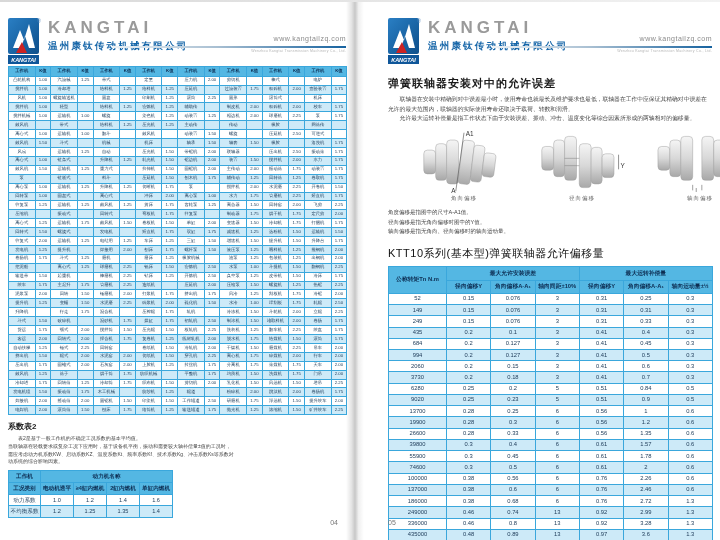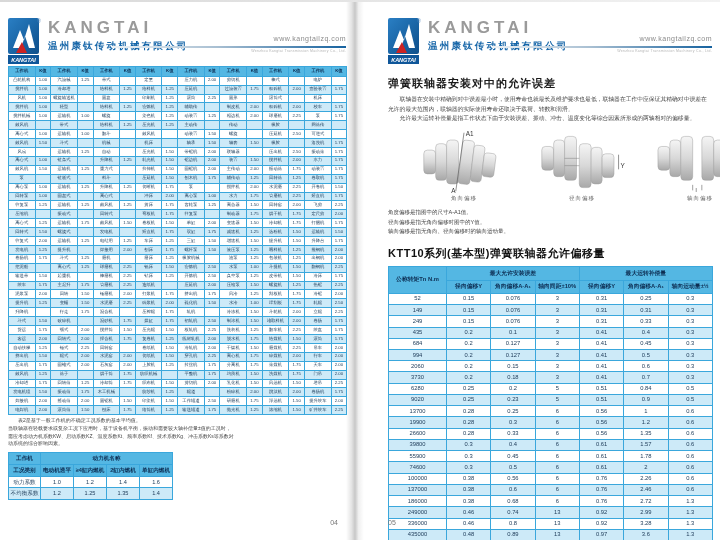--- a/index.html
+++ b/index.html
@@ -48,21 +48,21 @@
   
   .rp-body{margin:0 8px 8px 36px;}
   .rp-hdr{margin:18px 8px 0 36px;}
   .rp-title{font-size:11px;font-weight:bold;color:#1a1a1a;letter-spacing:1px;margin:10px 0 4px 0;}
   .rp-para{font-size:5.8px;color:#444;line-height:1.65;text-indent:2em;width:322px;margin:0;}
   .diagrams{display:flex;gap:26px;margin:6px 0 0 4px;}
   .diagram{display:flex;flex-direction:column;align-items:center;}
   .diagram svg{display:block;}
   .dcap{font-size:5.5px;color:#666;margin-top:1px;letter-spacing:1px;}
   .rnotes{font-size:5.5px;color:#444;line-height:1.8;white-space:pre-line;margin:6px 0 0 0;}
-  .ktt-title{font-size:11px;font-weight:bold;color:#111;letter-spacing:.5px;margin:9px 0 5px 0;}
+  .ktt-title{font-size:11px;font-weight:normal;color:#111;letter-spacing:.5px;margin:9px 0 5px 0;}
 
   #t3{width:324px;table-layout:fixed;}
   #t3 th,#t3 td{border:0.5px solid #3aa7dc;font-size:5.8px;text-align:center;color:#24415e;padding:1.5px 0;line-height:1.25;}
   #t3 thead th{background:#54b7e3;color:#0d2d52;font-weight:bold;padding:2.5px 0;}
   #t3 tbody tr:nth-child(even){background:#cdeaf8;}
   #t3 col.c0{width:58px;} #t3 col.c{width:44.3px;}
 </style>
 </head>
 <body>
 
@@ -816,20 +816,21 @@
               <td>抛光机</td>
               <td>1.25</td>
               <td>浓缩机</td>
               <td>1.50</td>
               <td>矿井绞车</td>
               <td>2.25</td>
             </tr>
           </tbody>
       </table>
 
+      <div class="sec-title" style="margin-top:6px">系数表2</div>
       <div class="note">表2是基于一般工作机的不确定工况系数的基本平均值。
 当联轴器在轻载要求或复杂工况下应用时，基于设备机平衡，振动和需要较大轴补偿量±值的工况时，
 需应考虑动力机系数KW、启动系数KZ、温度系数Kt、频率系数Kf、技术系数Kg、冲击系数Ks等系数对
 动系统的综合影响因素。</div>
 
       <table id="t2">
         <colgroup>
             <col class="c0">
             <col class="c">
             <col class="c">

